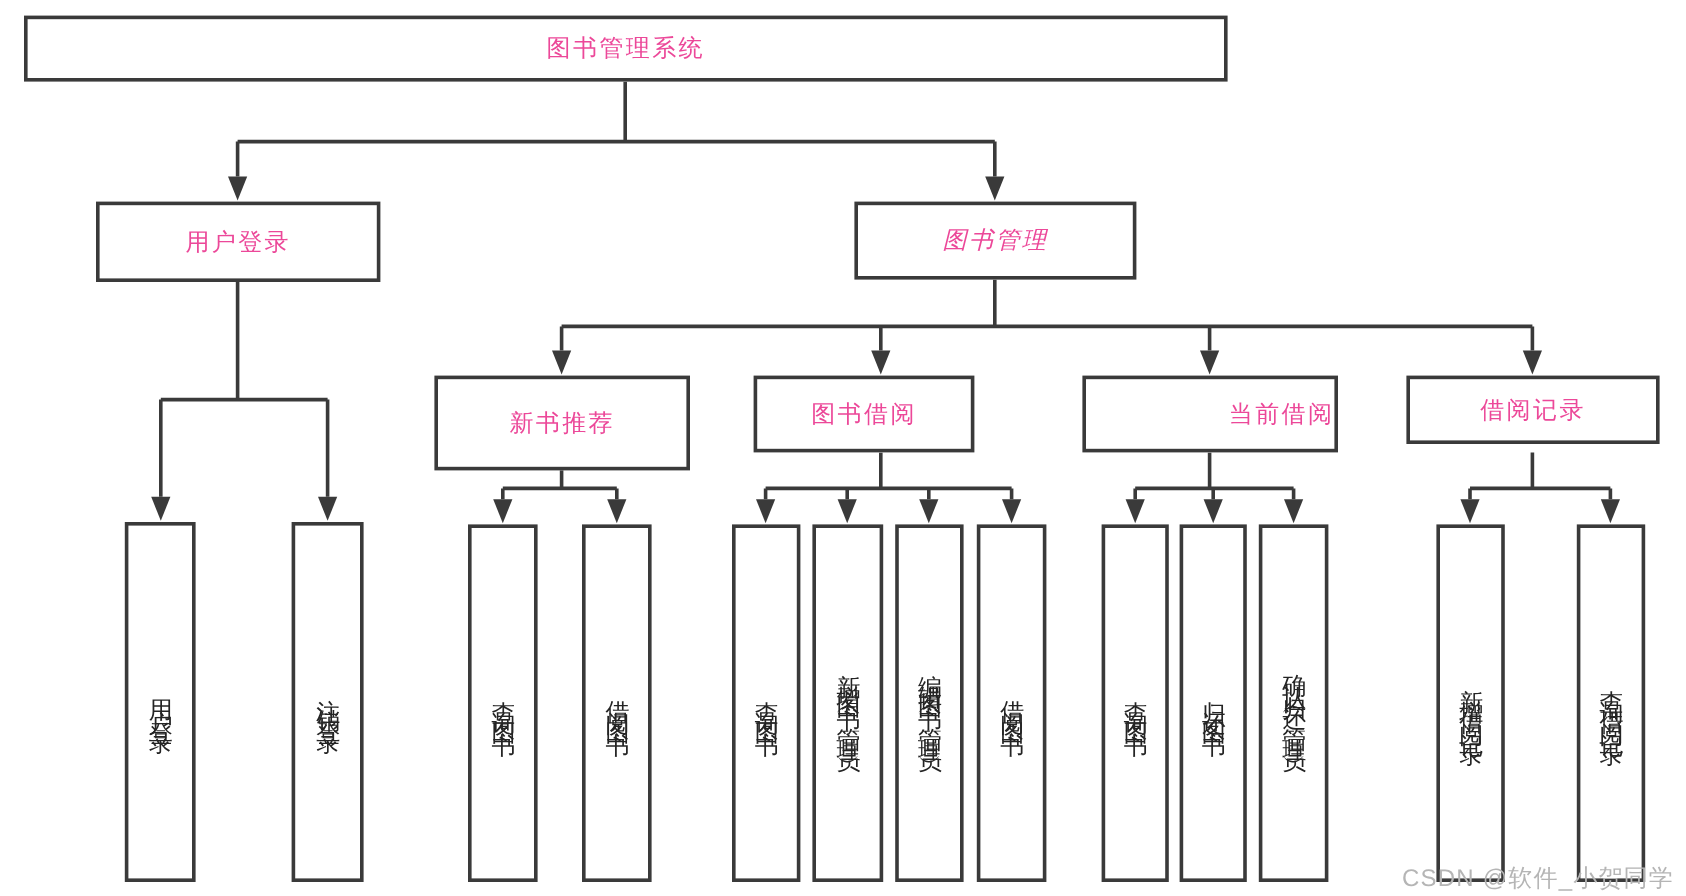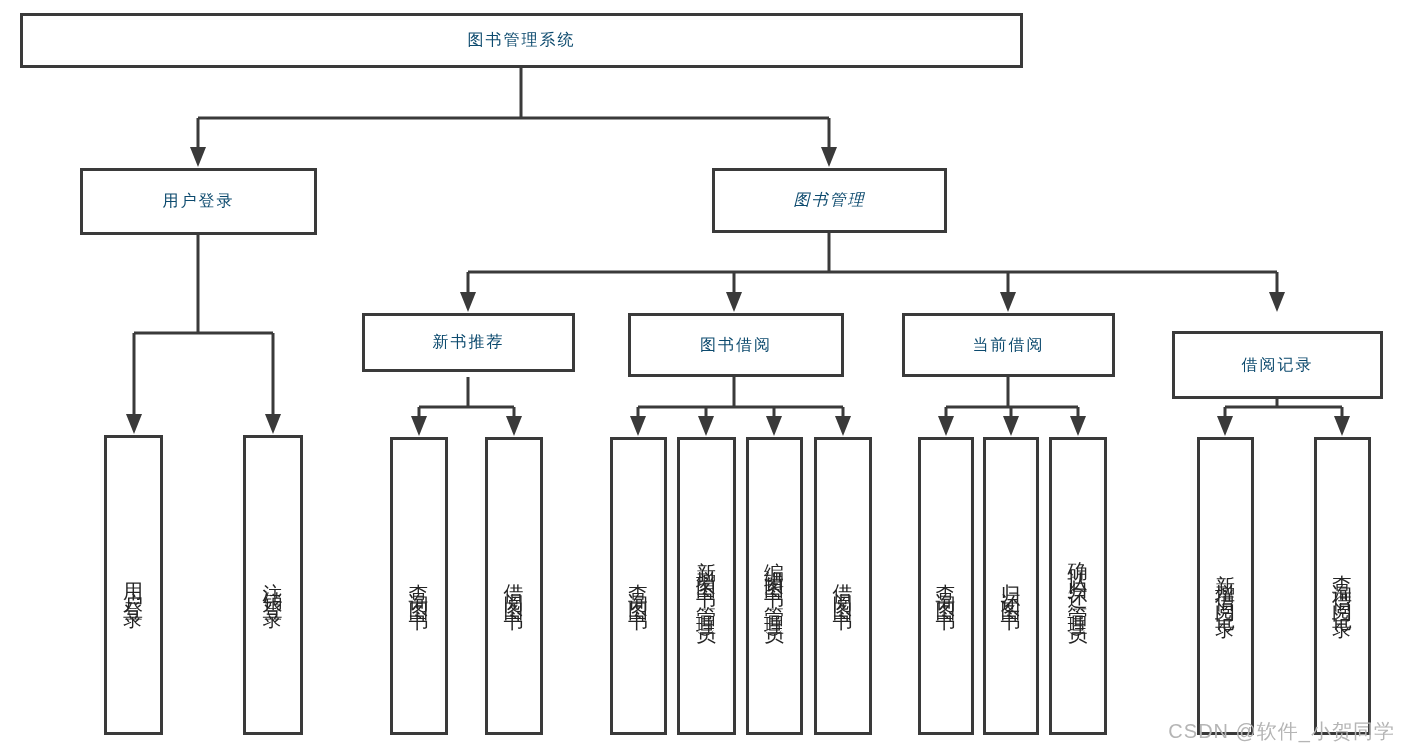--- a/index.html
+++ b/index.html
@@ -17,24 +17,24 @@
     position: absolute;
     box-sizing: border-box;
     background: #ffffff;
     border: 3px solid #3a3a3a;
     display: flex;
     align-items: center;
     justify-content: center;
     z-index: 2;
   }
   .box.h span {
-    font-size: 16px;
+    font-size: 20px;
     letter-spacing: 2px;
     white-space: nowrap;
-    color: #0c4a6e;
+    color: #ec4899;
   }
   .box.v span {
     writing-mode: vertical-rl;
     text-orientation: mixed;
     font-size: 20px;
     letter-spacing: 9px;
     line-height: 1;
     color: #242424;
   }
   #watermark {
@@ -97,30 +97,30 @@
     <span>图书管理系统</span>
   </div>
 
   <div class="box h" style="left:80px; top:168px; width:237px; height:67px;">
     <span>用户登录</span>
   </div>
   <div class="box h" style="left:712px; top:168px; width:235px; height:65px;font-style:italic;">
     <span>图书管理</span>
   </div>
 
-  <div class="box h" style="left:362px; top:313px; width:213px; height:59px;">
+  <div class="box h" style="left:362px; top:313px; width:213px; height:79px;">
     <span>新书推荐</span>
   </div>
-  <div class="box h" style="left:628px; top:313px; width:216px; height:64px;">
+  <div class="box h" style="left:628px; top:313px; width:184px; height:64px;">
     <span>图书借阅</span>
   </div>
-  <div class="box h" style="left:902px; top:313px; width:213px; height:64px;">
+  <div class="box h" style="left:902px; top:313px; width:213px; height:64px;justify-content:flex-end;">
     <span>当前借阅</span>
   </div>
-  <div class="box h" style="left:1172px; top:331px; width:211px; height:68px;">
+  <div class="box h" style="left:1172px; top:313px; width:211px; height:57px;">
     <span>借阅记录</span>
   </div>
 
   <div class="box v" style="left:104px; top:435px; width:59px; height:300px;">
     <span>用户登录</span>
   </div>
   <div class="box v" style="left:243px; top:435px; width:60px; height:300px;">
     <span>注销登录</span>
   </div>
 

